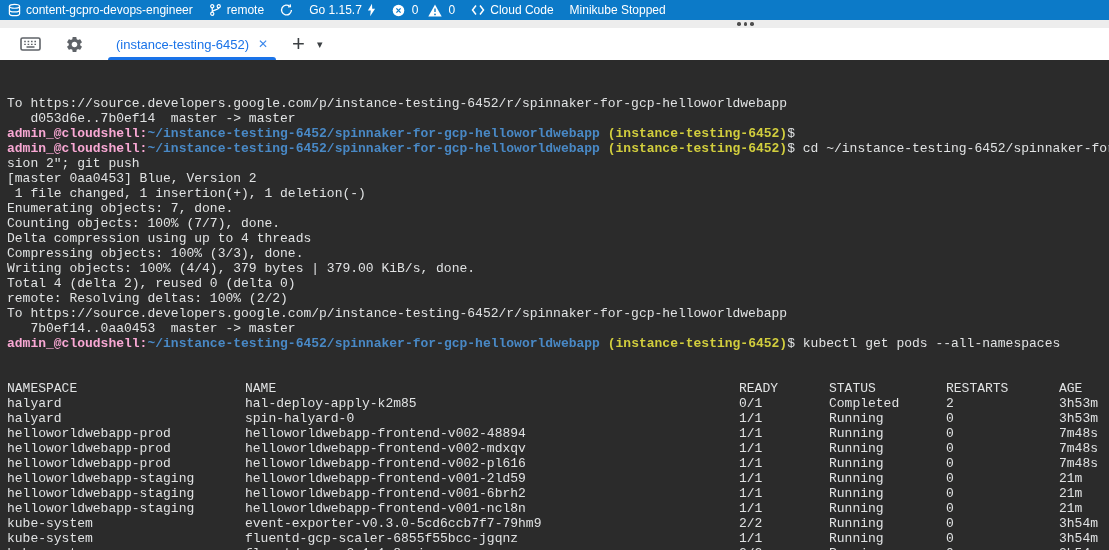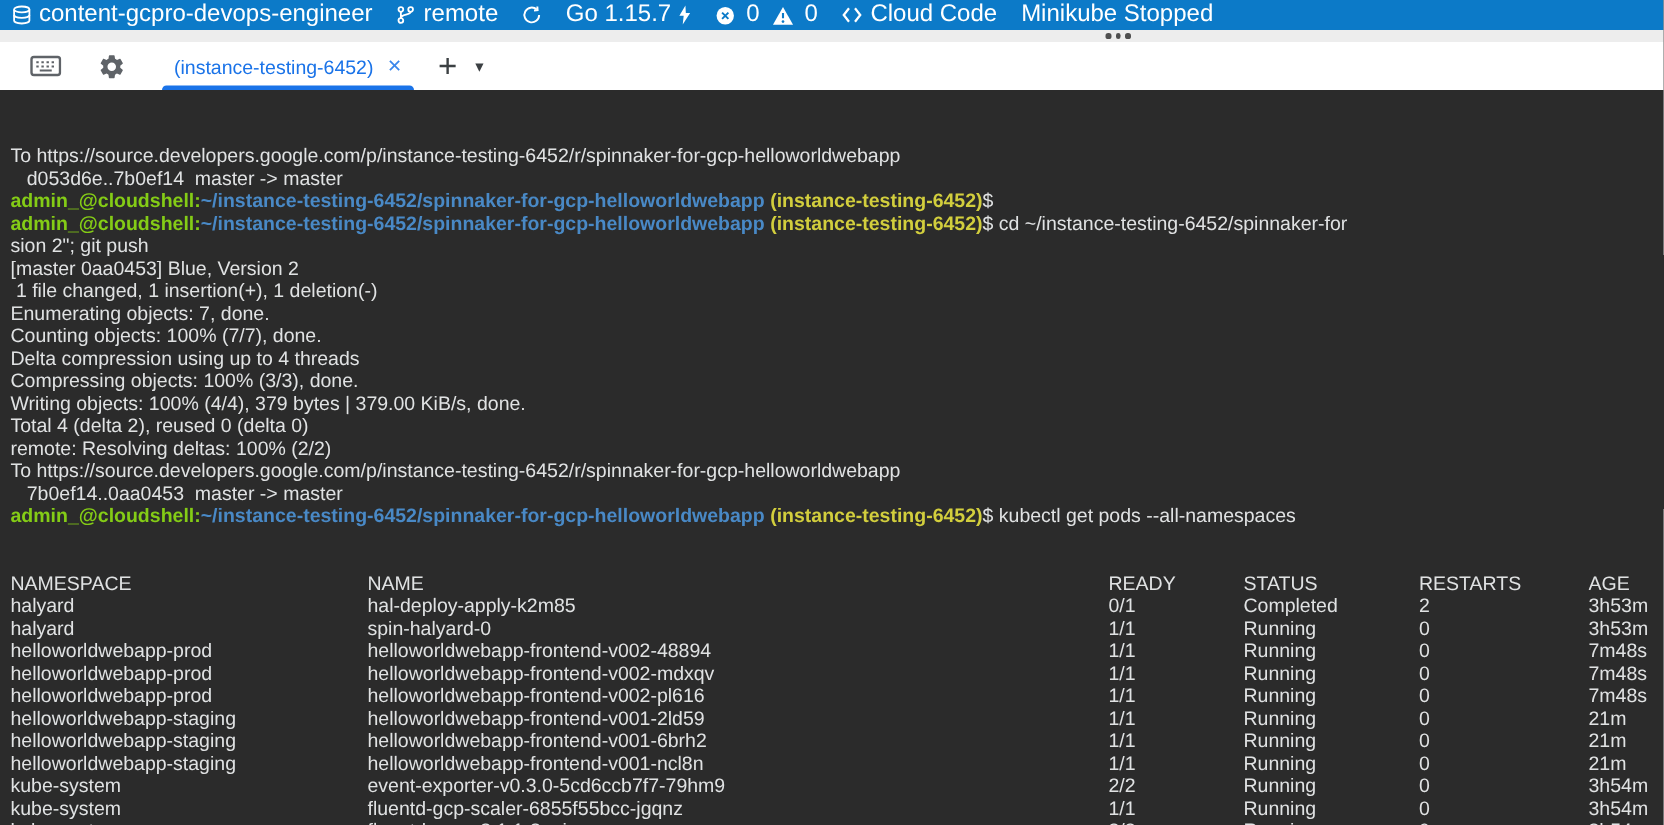--- a/index.html
+++ b/index.html
@@ -5,21 +5,21 @@
   * { box-sizing: border-box; }
   html,body { margin:0; padding:0; }
   body {
     width:1109px; height:550px; overflow:hidden; background:#fff;
     font-family:"Liberation Sans", sans-serif;
   }
 
   
   .statusbar {
     height:20px; background:var(--statusbar-bg,#0c7ac8); color:#fff;
-    display:flex; align-items:flex-end; font-size:16px; user-select:none;
+    display:flex; align-items:flex-end; font-size:12px; user-select:none;
   }
   .sb-item { display:flex; align-items:center; gap:5px; padding:0 8px; height:100%; cursor:default; }
   .sb-item svg { display:block; }
   .sb-count { margin-left:2px; }
 
   
   .dragstrip { height:8px; background:#ededed; position:relative; }
   .dots { position:absolute; left:737px; top:2px; display:flex; gap:3px; }
   .dots i { width:3.5px; height:3.5px; border-radius:50%; background:#4f4f4f; display:block; }
 
@@ -31,26 +31,26 @@
   .tab-label { color:var(--tab-accent,#1a73e8); font-size:13px; }
   .tab-close { margin-left:9px; color:var(--tab-accent,#1a73e8); opacity:.85; font-size:12px; cursor:pointer; }
   .tab-underline { position:absolute; left:-2px; right:-2px; bottom:0; height:3px;
     background:var(--tab-accent,#1a73e8); border-radius:3px 3px 0 0; }
   .plus-btn { margin-left:18px; font-size:22px; font-weight:300; color:#3c4043; line-height:20px; cursor:pointer; }
   .caret-btn { margin-left:12px; font-size:11px; color:#3c4043; cursor:pointer; }
 
   
   .terminal {
     height:490px; background:var(--terminal-bg,#2b2b2b); color:var(--terminal-fg,#e0e2e3);
-    font-family:Liberation Sans, sans-serif;
+    font-family:Liberation Mono, monospace;
     font-size:13px; line-height:15px; padding:6px 0 0 7px;
     white-space:pre; overflow:hidden; cursor:text;
   }
   .tline { height:15px; white-space:pre; }
-  .c-wb { font-weight:bold; color:#84cc16; }
+  .c-wb { font-weight:bold; color:#f9a8d4; }
   .c-pb { font-weight:bold; color:var(--prompt-path,#4989c6); }
   .c-yb { font-weight:bold; color:var(--prompt-project,#d2ce3d); }
 
   .pods { }
   .trow { display:grid; grid-template-columns:211px 467px 63px 90px 86px 1fr; height:15px;gap:27px; }
   .trow span { overflow:hidden; white-space:pre; }
 </style>
 </head>
 <body>
 

